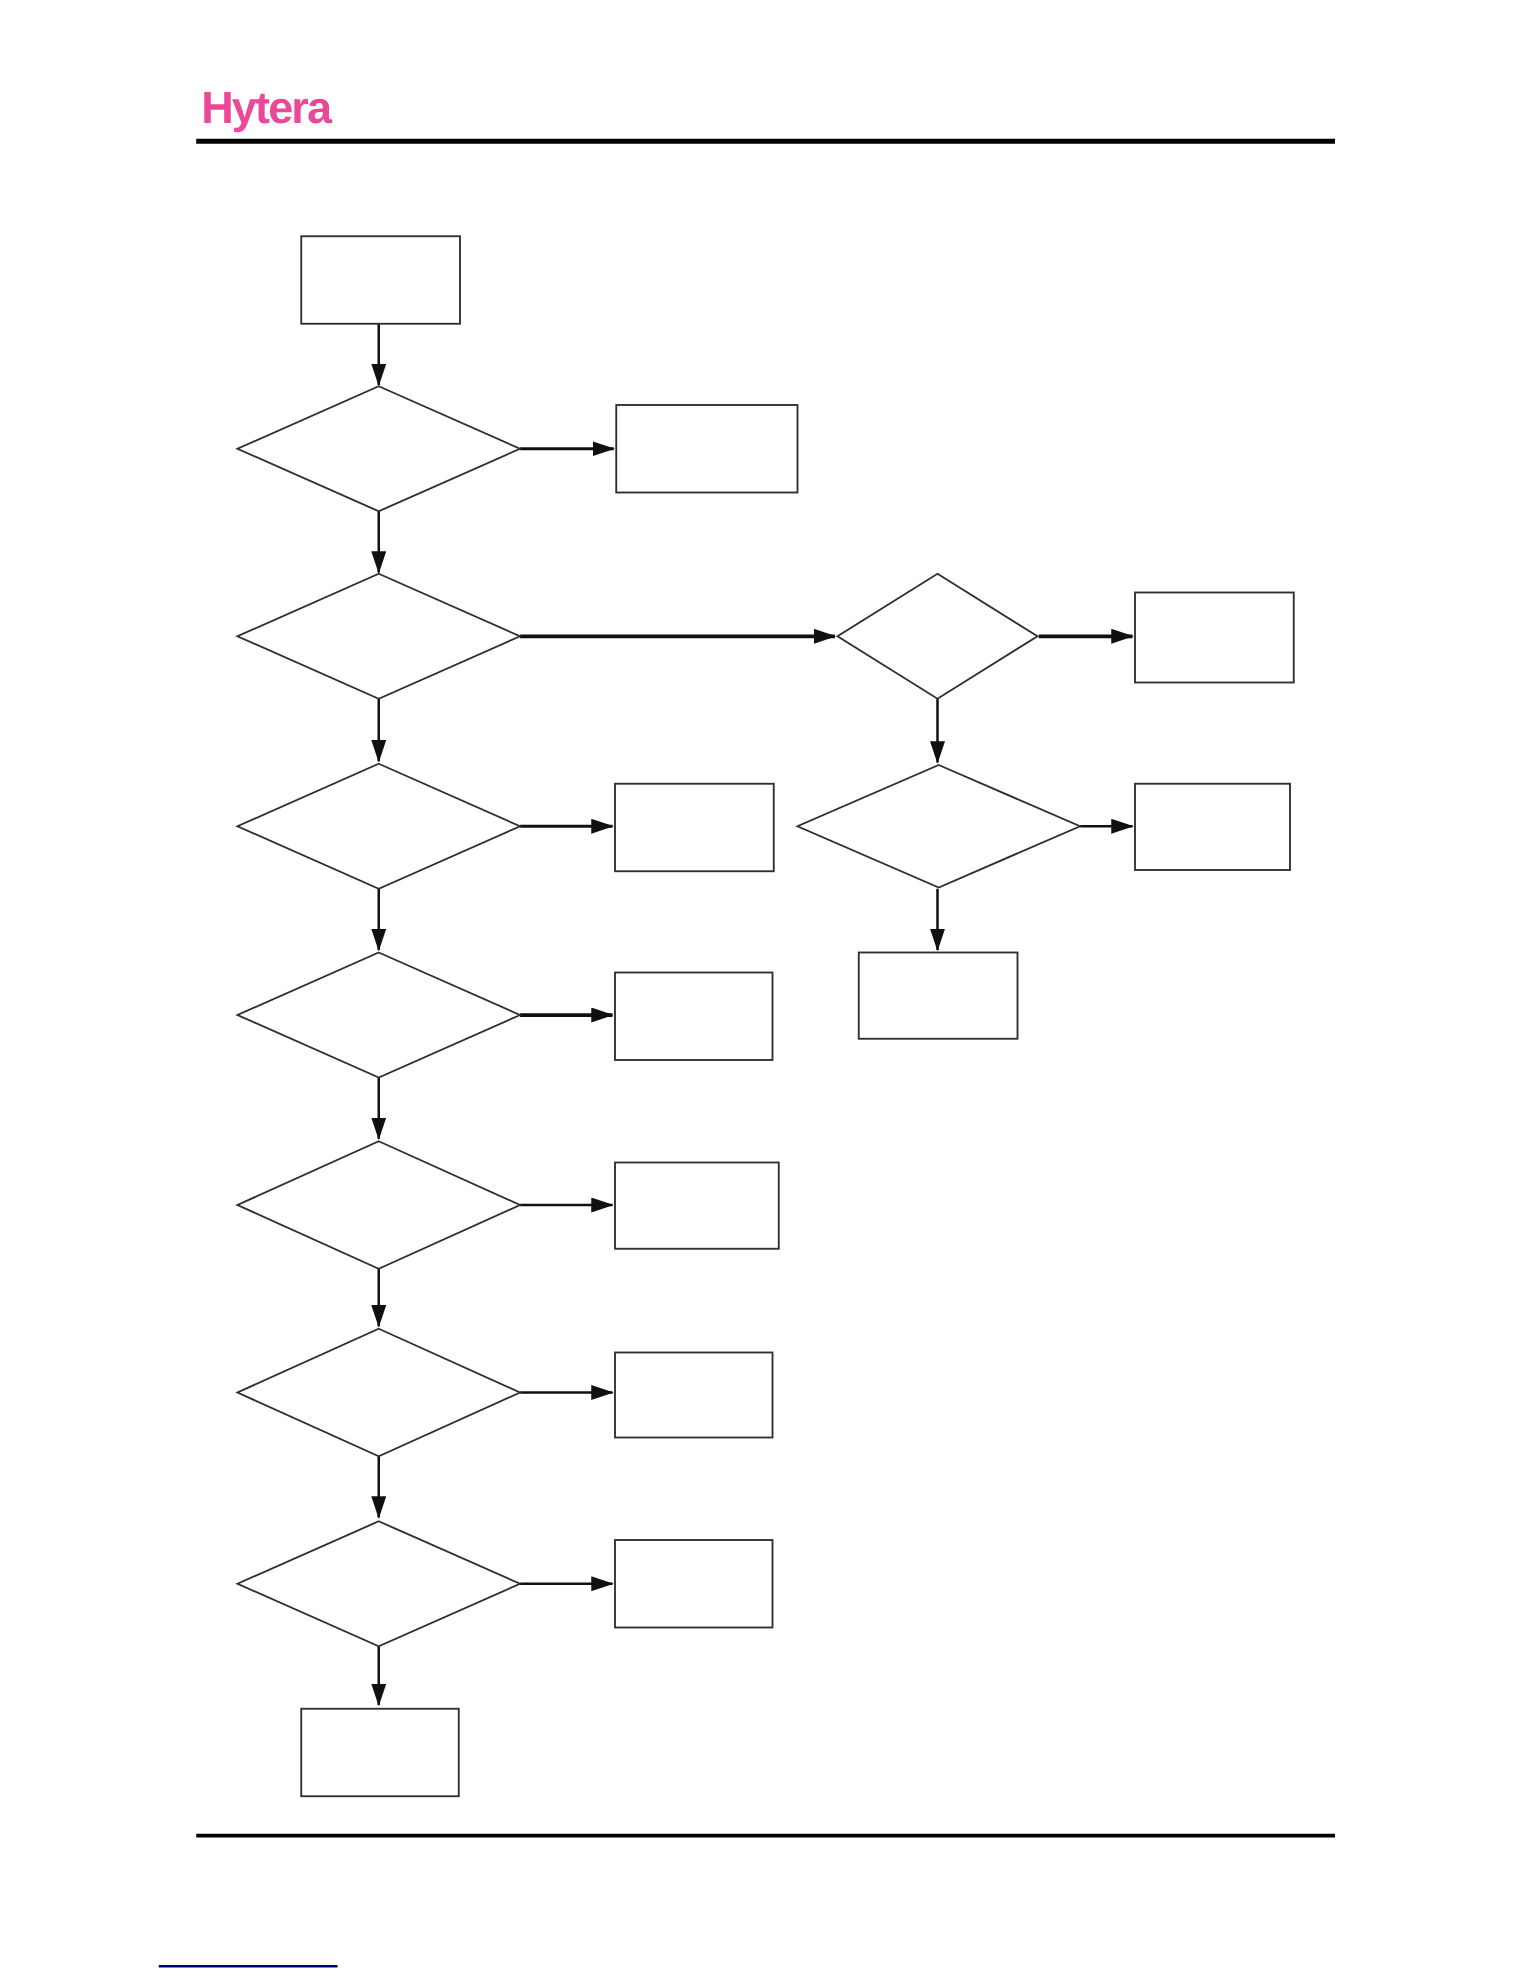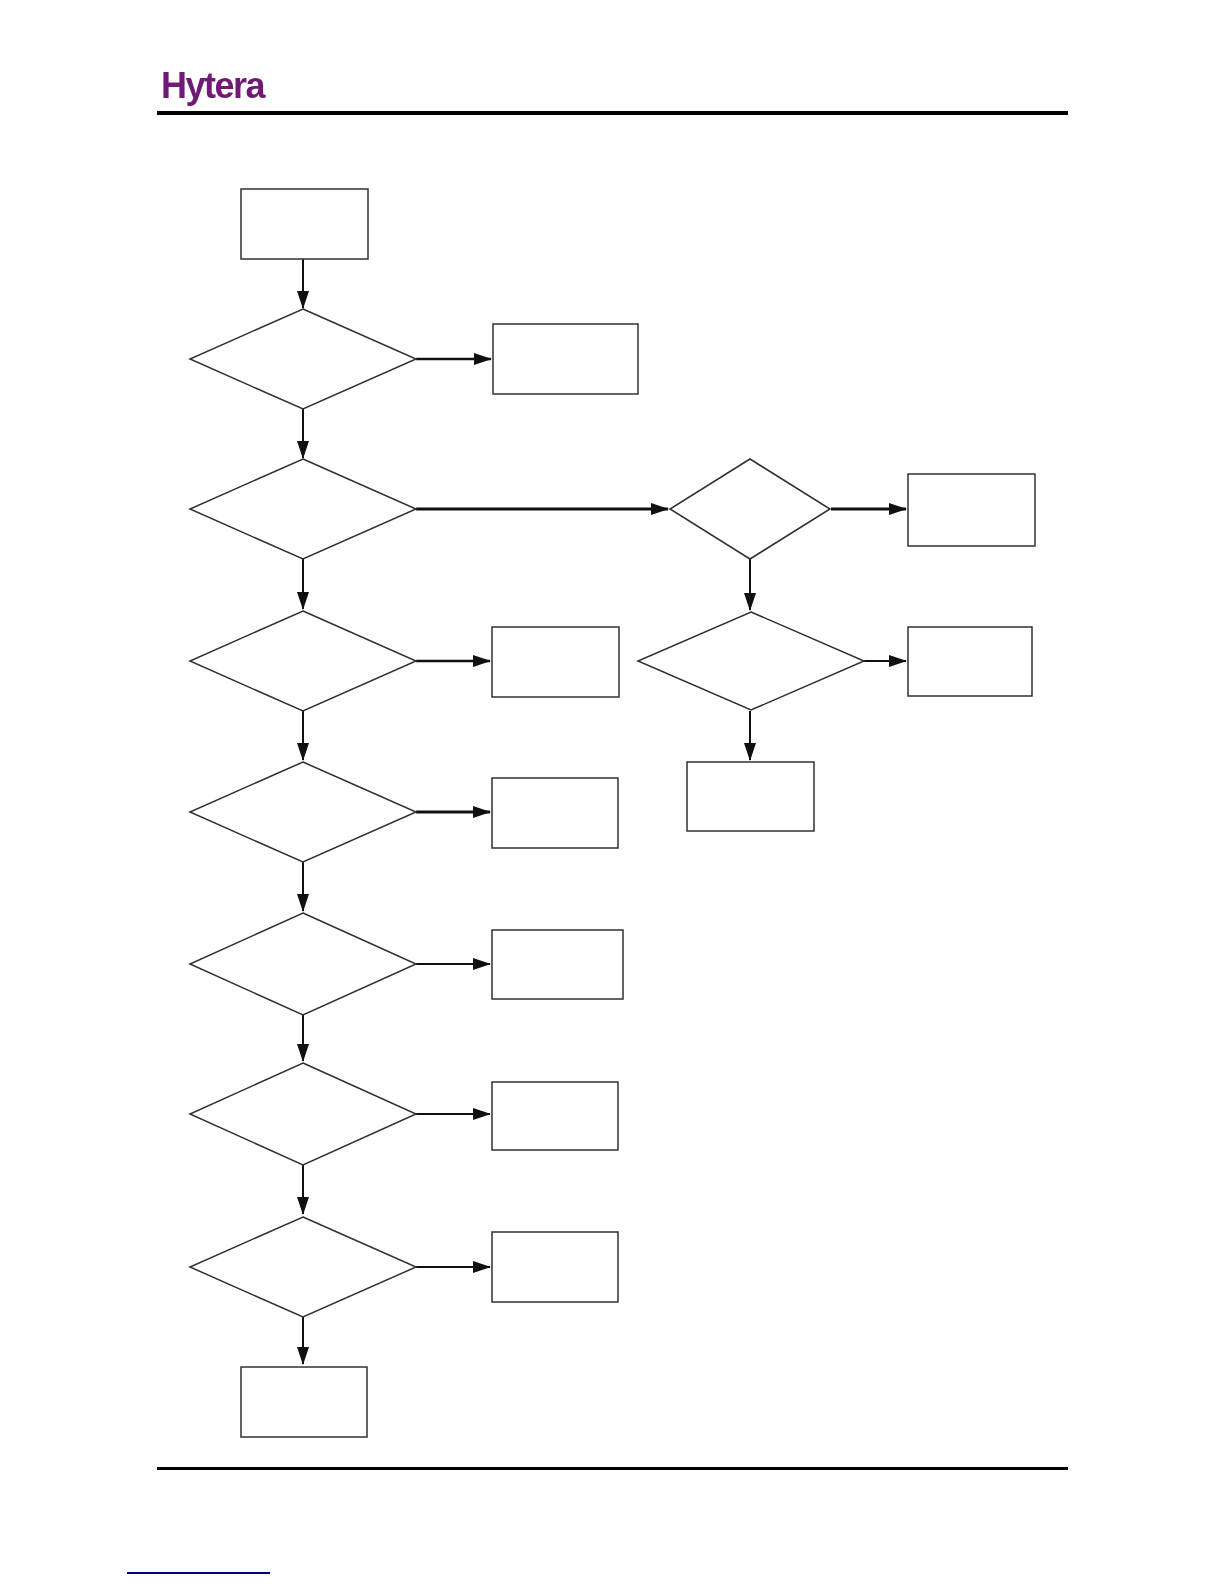--- a/index.html
+++ b/index.html
@@ -54,21 +54,21 @@
     top: 1572px;
     width: 143px;
     height: 2px;
     background: #000080;
   }
 </style>
 </head>
 <body>
 
 <div class="page" style="background: rgb(255, 255, 255);">
-  <div class="logo" style="color: #701a75; text-align: right;">Hytera</div>
+  <div class="logo" style="color: #ec4899; text-align: right;">Hytera</div>
   <div class="header-rule" style="background: rgb(0, 0, 0);"></div>
   <svg class="flowchart" viewBox="0 0 1224 1584" xmlns="http://www.w3.org/2000/svg">
       <defs>
         <marker id="ah" markerUnits="userSpaceOnUse" markerWidth="20" markerHeight="14" refX="17" refY="6" orient="auto">
           <path d="M0,0 L18,6 L0,12 Z" fill="#101010"></path>
         </marker>
       </defs>
       <line x1="303" y1="259" x2="303" y2="308" stroke="#101010" stroke-width="2" marker-end="url(#ah)"></line>
       <line x1="416" y1="359" x2="491" y2="359" stroke="#101010" stroke-width="2.5" marker-end="url(#ah)"></line>
       <line x1="303" y1="409" x2="303" y2="458" stroke="#101010" stroke-width="2" marker-end="url(#ah)"></line>

